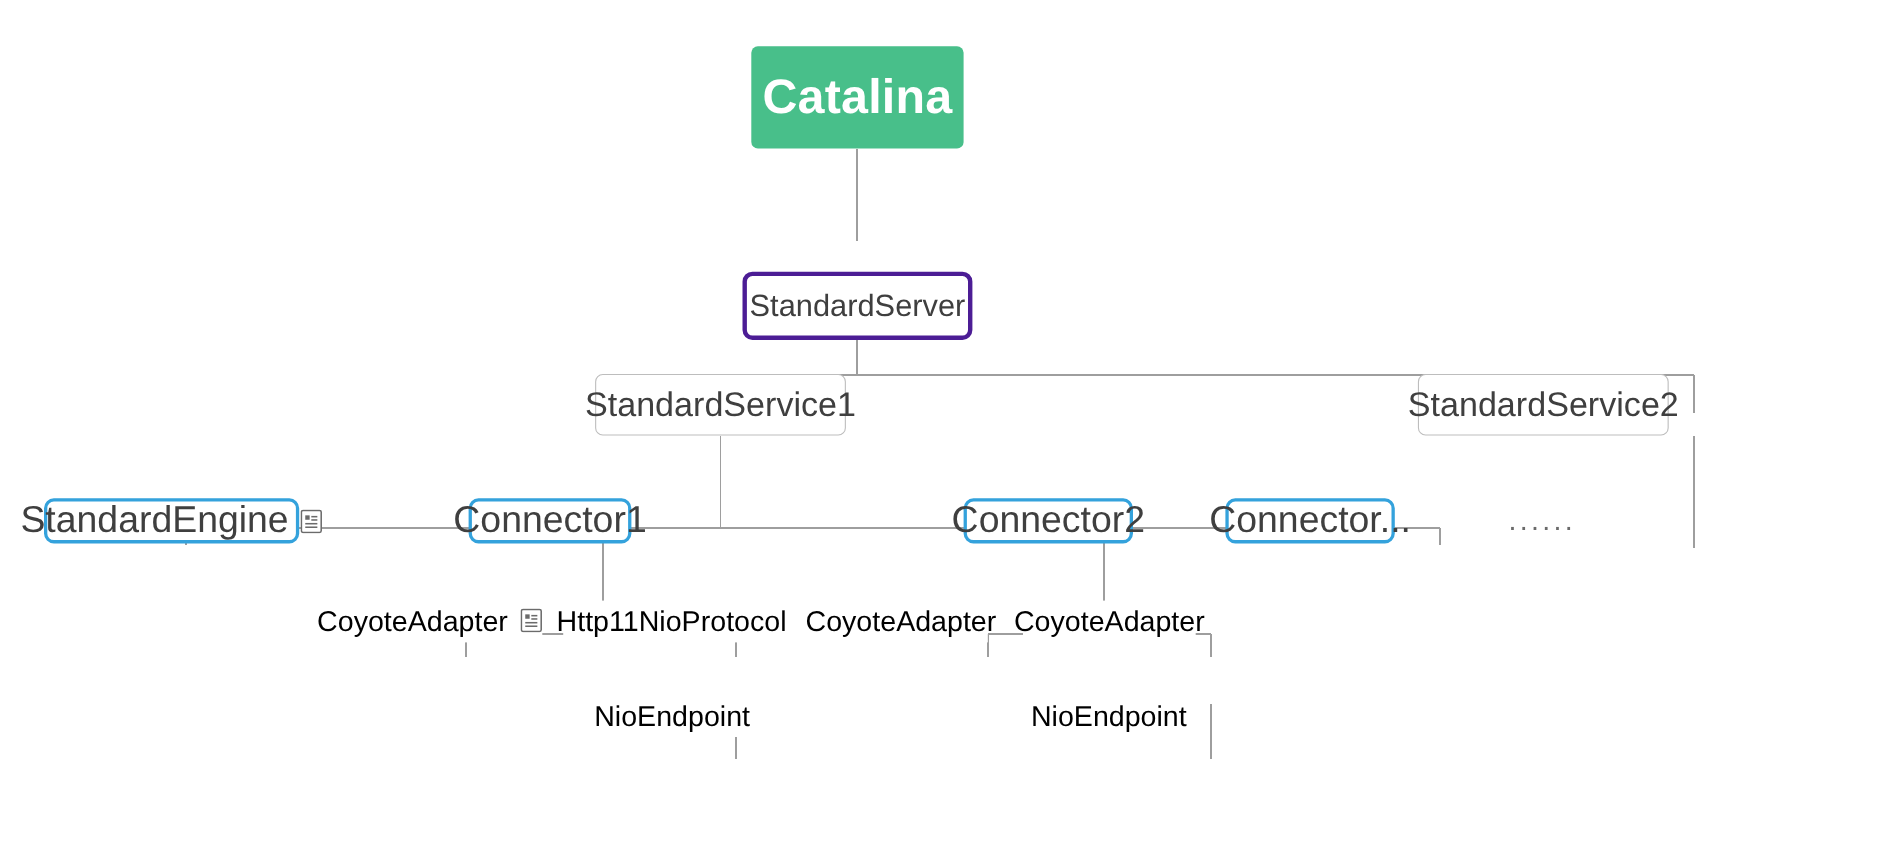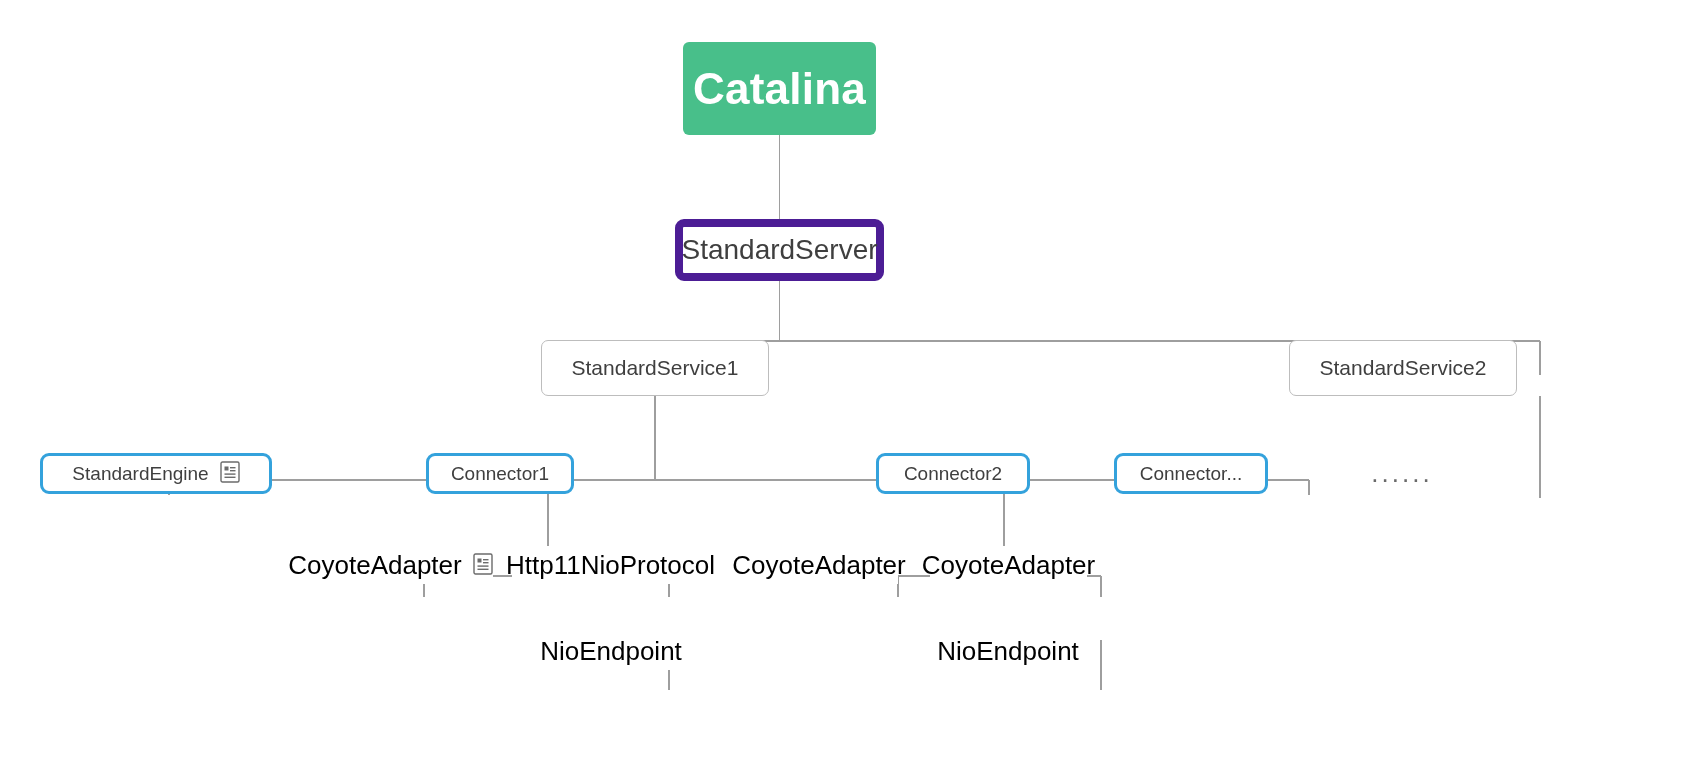--- a/index.html
+++ b/index.html
@@ -42,39 +42,40 @@
   .node.root {
     background: #48bf8a;
     border-radius: 6px;
     color: #ffffff;
     font-size: 44px;
     letter-spacing: 0.2px;
   }
 
   
   .node.highlight {
-    border: 8px solid #4c1d95;
+    border: 4px solid #4c1d95;
     border-radius: 9px;
     font-size: 28px;
     color: #3f3f3f;
+    margin-top: 28px;
   }
 
   
   .node.plain {
     border: 1.6px solid #bdbdbd;
     border-radius: 7px;
-    font-size: 21px;
+    font-size: 31px;
     color: #3f3f3f;
   }
 
   
   .node.blue {
     border: 3px solid #34a2dc;
     border-radius: 9px;
-    font-size: 19px;
+    font-size: 34px;
     color: #3f3f3f;
   }
 
   
   .node.leaf {
     border: none;
     font-size: 26px;
     color: #000000;
   }
 

